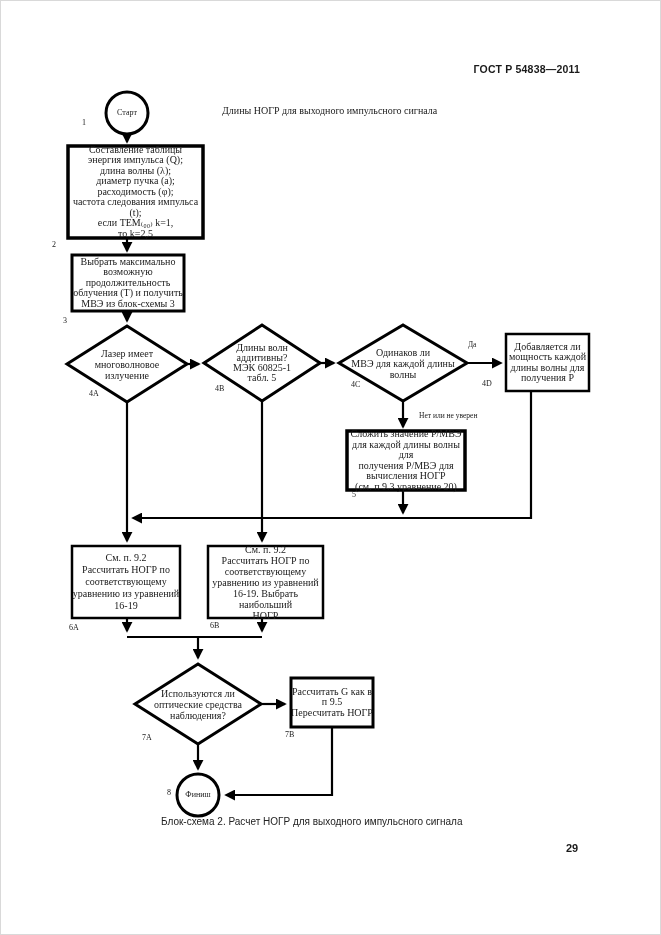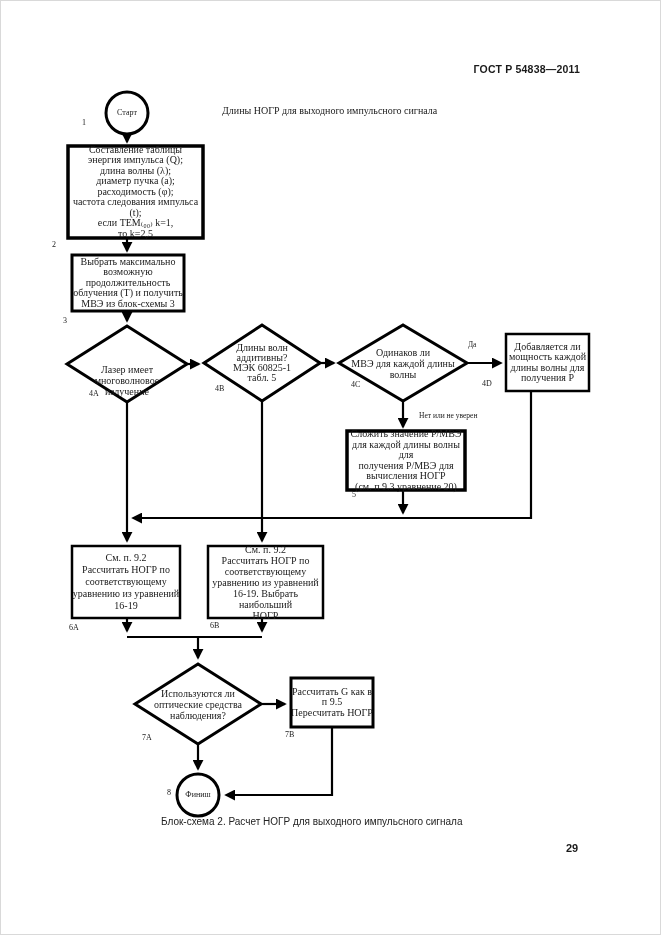--- a/index.html
+++ b/index.html
@@ -83,21 +83,21 @@
 диаметр пучка (a);
 расходимость (φ);
 частота следования импульса (t);
 если TEM₍₀₀₎ k=1,
 то k=2,5</div>
   <div class="abs node-text" style="left:72px;top:256px;width:112px;height:54px;">Выбрать максимально
 возможную
 продолжительность
 облучения (T) и получить
 МВЭ из блок-схемы 3</div>
-  <div class="abs node-text lh11" style="left:77px;top:342px;width:100px;height:76px;">Лазер имеет
+  <div class="abs node-text lh11" style="left:77px;top:326px;width:100px;height:76px;">Лазер имеет
 многоволновое
 излучение</div>
   <div class="abs node-text lh10" style="left:212px;top:325px;width:100px;height:76px;text-align:center;">Длины волн
 аддитивны?
 МЭК 60825-1
 табл. 5</div>
   <div class="abs node-text" style="left:506px;top:334px;width:83px;height:57px;">Добавляется ли
 мощность каждой
 длины волны для
 получения P</div>

